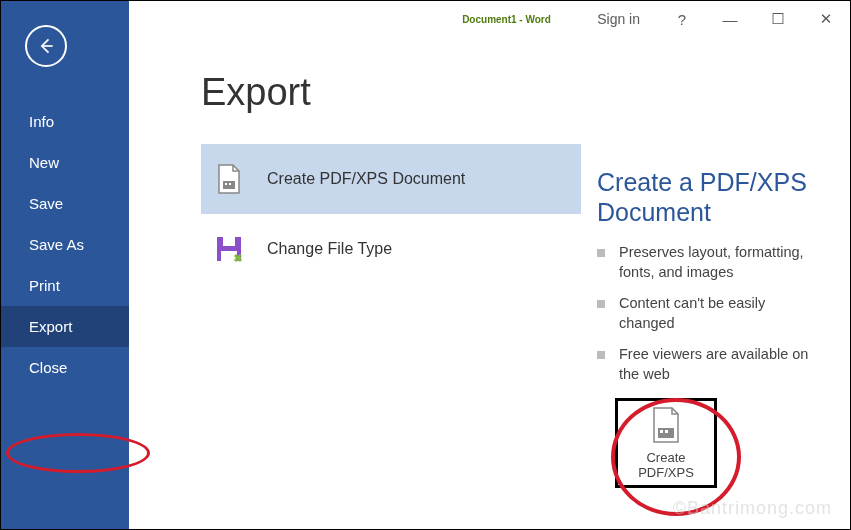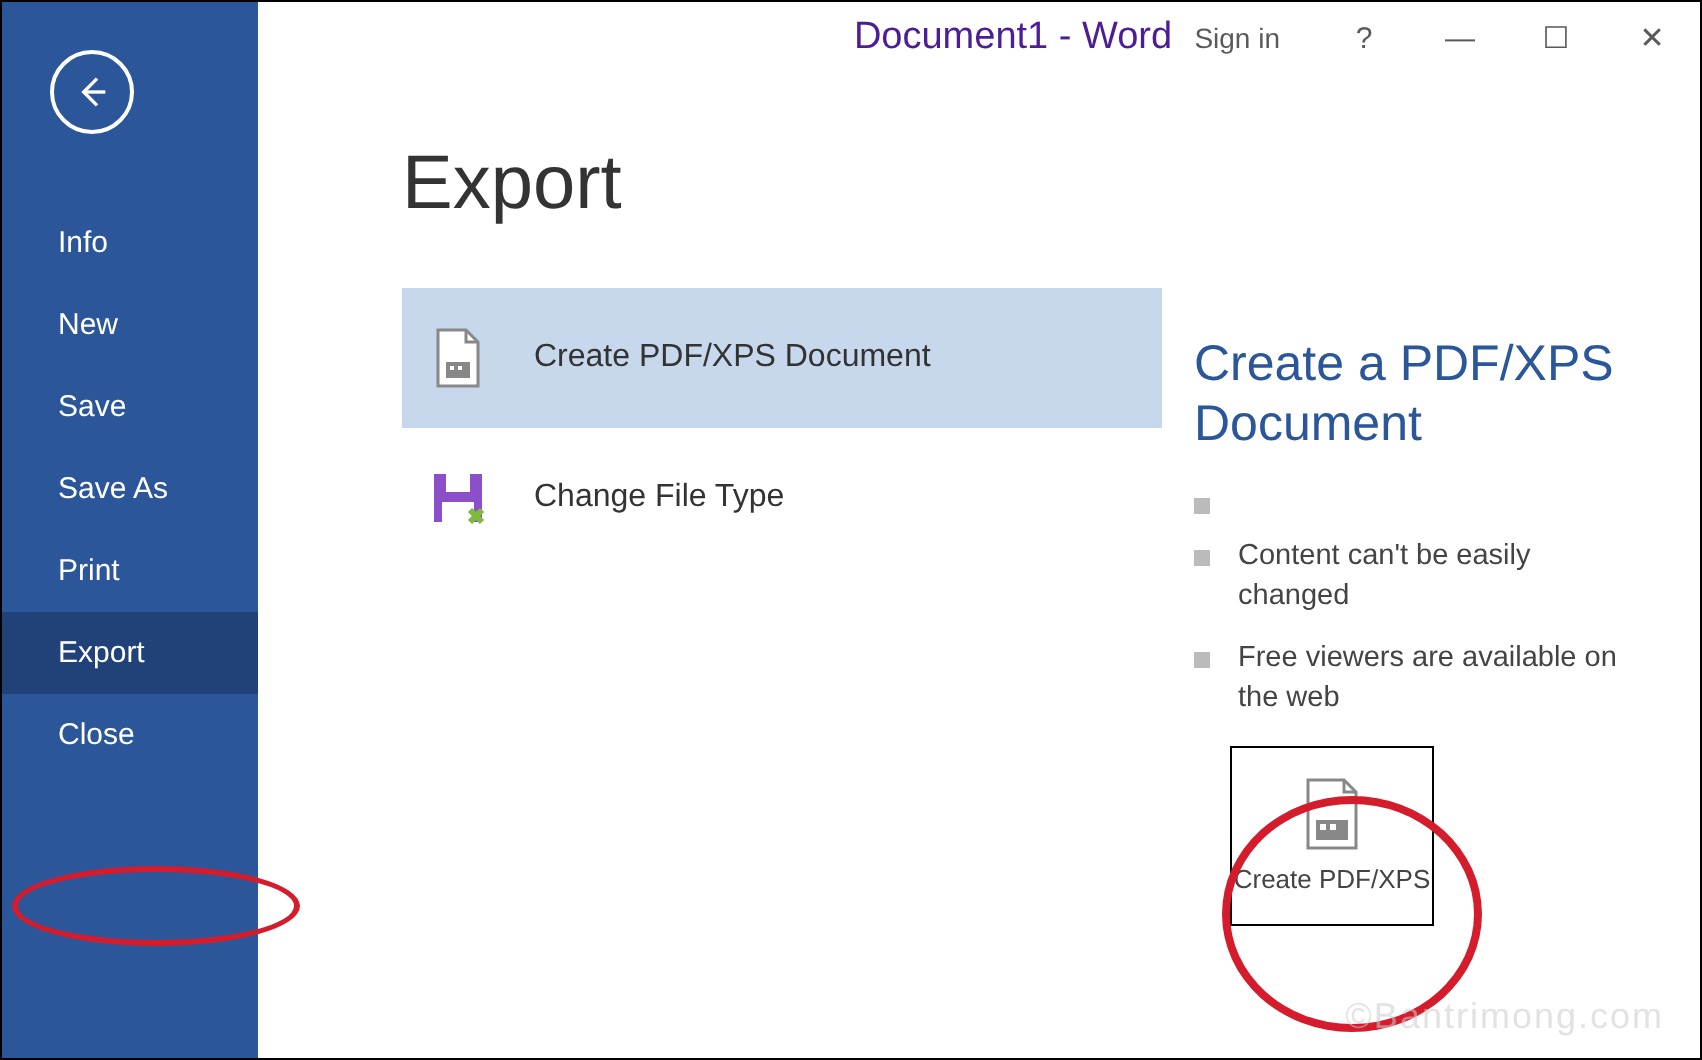--- a/index.html
+++ b/index.html
@@ -4,37 +4,37 @@
 <style>
 * { margin: 0; padding: 0; box-sizing: border-box; font-family: "Segoe UI", Arial, sans-serif; }
 body { width: 851px; height: 530px; background: #fff; overflow: hidden; position: relative; border: 1px solid #000; }
 .sidebar { position: absolute; left: 0; top: 0; width: 128px; height: 100%; background: #2b579a; padding-top: 24px; }
 .back-circle { width: 42px; height: 42px; border: 2px solid #fff; border-radius: 50%; margin-left: 24px; margin-bottom: 34px; display: flex; align-items: center; justify-content: center; cursor: pointer; }
 .back-circle svg { width: 20px; height: 20px; }
 .sidebar-item { color: #fff; font-size: 15px; padding: 12px 0 12px 28px; cursor: pointer; position: relative; }
 .sidebar-item.disabled { color: #8ba3c9; cursor: default; }
 .sidebar-item.active { background: #204278; }
 .titlebar { position: absolute; left: 162px; top: 0; right: 0; height: 36px; display: flex; align-items: center; justify-content: flex-end; padding-right: 0; }
-.titlebar-title { position: absolute; left: 50%; transform: translateX(-50%); color: #4c1d95; font-size: 19px; }
+.titlebar-title { position: absolute; left: 50%; transform: translateX(-50%); color: #4d7c0f; font-size: 10px; font-weight: bold; }
 .tb-btn { width: 48px; height: 36px; display: flex; align-items: center; justify-content: center; color: #5a5a5a; font-size: 15px; cursor: pointer; }
 .signin { margin-right: 8px; color: #5a5a5a; font-size: 14px; cursor: pointer; padding: 0 10px; }
 .main { position: absolute; left: 162px; top: 50px; right: 0; bottom: 0; padding-left: 38px; }
 .page-title { font-size: 38px; font-weight: 300; color: #333; margin-bottom: 30px; margin-top: 20px; }
 .option-list { width: 380px; }
 .option { display: flex; align-items: center; height: 70px; padding-left: 12px; cursor: pointer; gap: 22px; }
 .option.active { background: #c7d8ed; }
 .option-icon { width: 32px; height: 32px; display: flex; align-items: center; justify-content: center; }
 .option-label { font-size: 16px; color: #333; }
 .right-panel { position: absolute; left: 596px; top: 166px; width: 215px; }
 .right-title { color: #2b579a; font-size: 25px; font-weight: 400; margin-bottom: 16px; line-height: 1.2; }
 .bullet-list { list-style: none; }
 .bullet-item { display: flex; align-items: flex-start; gap: 14px; margin-bottom: 12px; }
 .bullet-sq { width: 8px; height: 8px; background: #bbb; margin-top: 6px; flex-shrink: 0; }
 .bullet-text { font-size: 14.5px; color: #444; line-height: 1.35; }
-.create-btn { margin-top: 14px; margin-left: 18px; width: 102px; height: 90px; border: 1px solid #000000; display: flex; flex-direction: column; align-items: center; justify-content: center; cursor: pointer; position: relative; }
+.create-btn { margin-top: 14px; margin-left: 18px; width: 102px; height: 90px; border: 3px solid #000000; display: flex; flex-direction: column; align-items: center; justify-content: center; cursor: pointer; position: relative; }
 .create-btn-icon { width: 32px; height: 38px; margin-bottom: 6px; }
 .create-btn-label { font-size: 13px; color: #444; text-align: center; line-height: 1.2; }
 .red-ellipse-export { position: absolute; left: 5px; top: 432px; width: 144px; height: 40px; border: 3px solid #d41c2c; border-radius: 50%; pointer-events: none; }
 .red-circle-btn { position: absolute; left: 610px; top: 397px; width: 130px; height: 118px; border: 4px solid #d41c2c; border-radius: 50%; pointer-events: none; }
 .watermark { position: absolute; right: 18px; bottom: 10px; color: #ccc; font-size: 18px; letter-spacing: 1px; opacity: 0.55; pointer-events: none; }
 </style>
 </head>
 <body>
 
 <div class="sidebar">
@@ -90,20 +90,21 @@
       <div class="option-label">Change File Type</div>
     </div>
   </div>
 </div>
 
 <div class="right-panel">
   <div class="right-title">Create a PDF/XPS Document</div>
   <ul class="bullet-list">
     <li class="bullet-item">
       <div class="bullet-sq"></div>
+      <div class="bullet-text">Preserves layout, formatting, fonts, and images</div>
     </li>
     <li class="bullet-item">
       <div class="bullet-sq"></div>
       <div class="bullet-text">Content can't be easily changed</div>
     </li>
     <li class="bullet-item">
       <div class="bullet-sq"></div>
       <div class="bullet-text">Free viewers are available on the web</div>
     </li>
   </ul>

